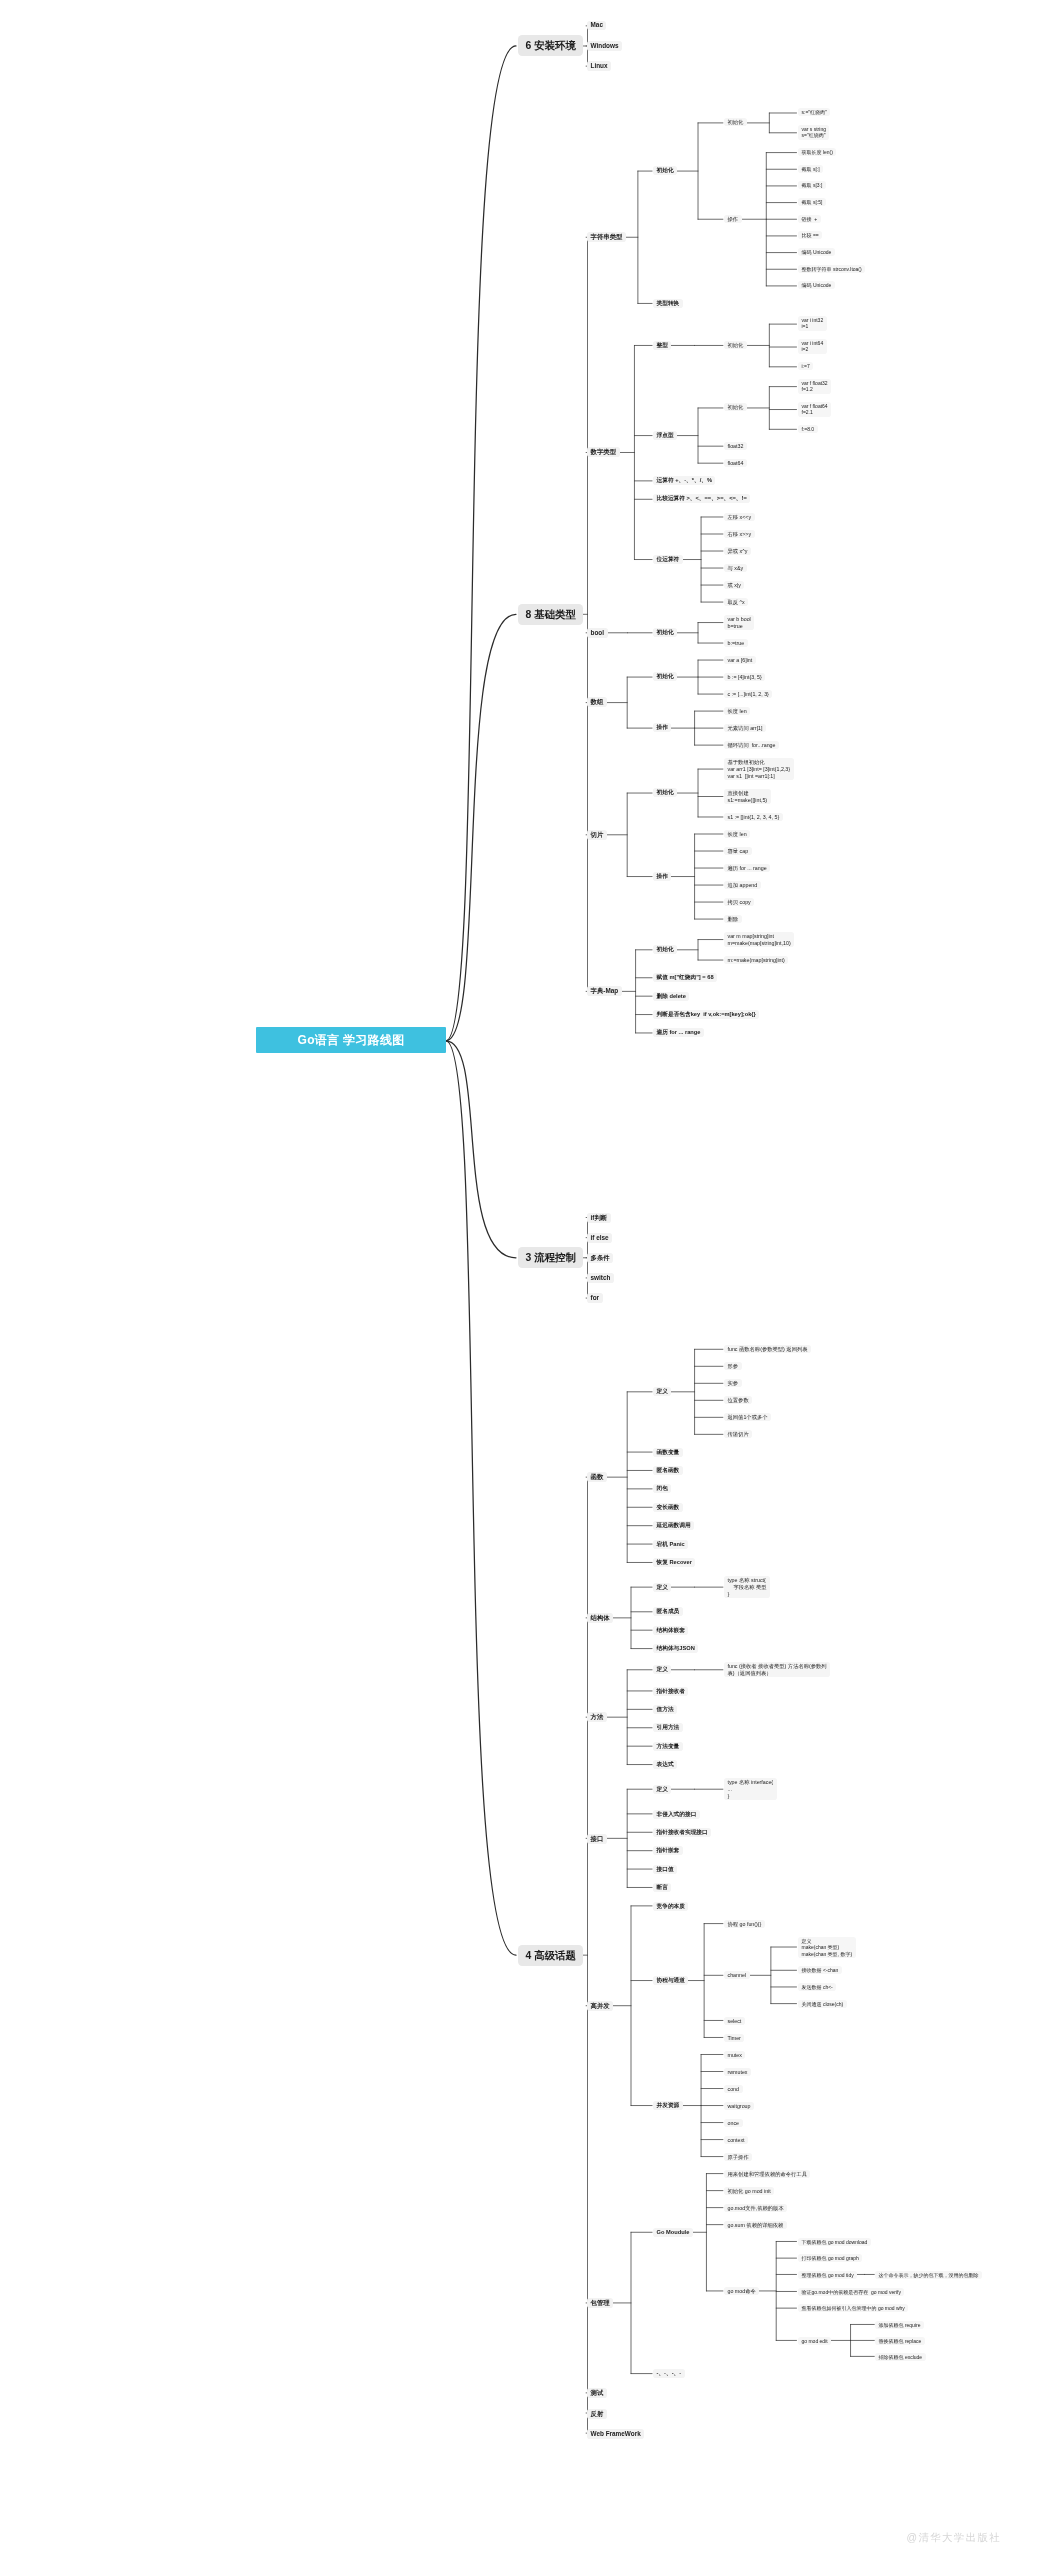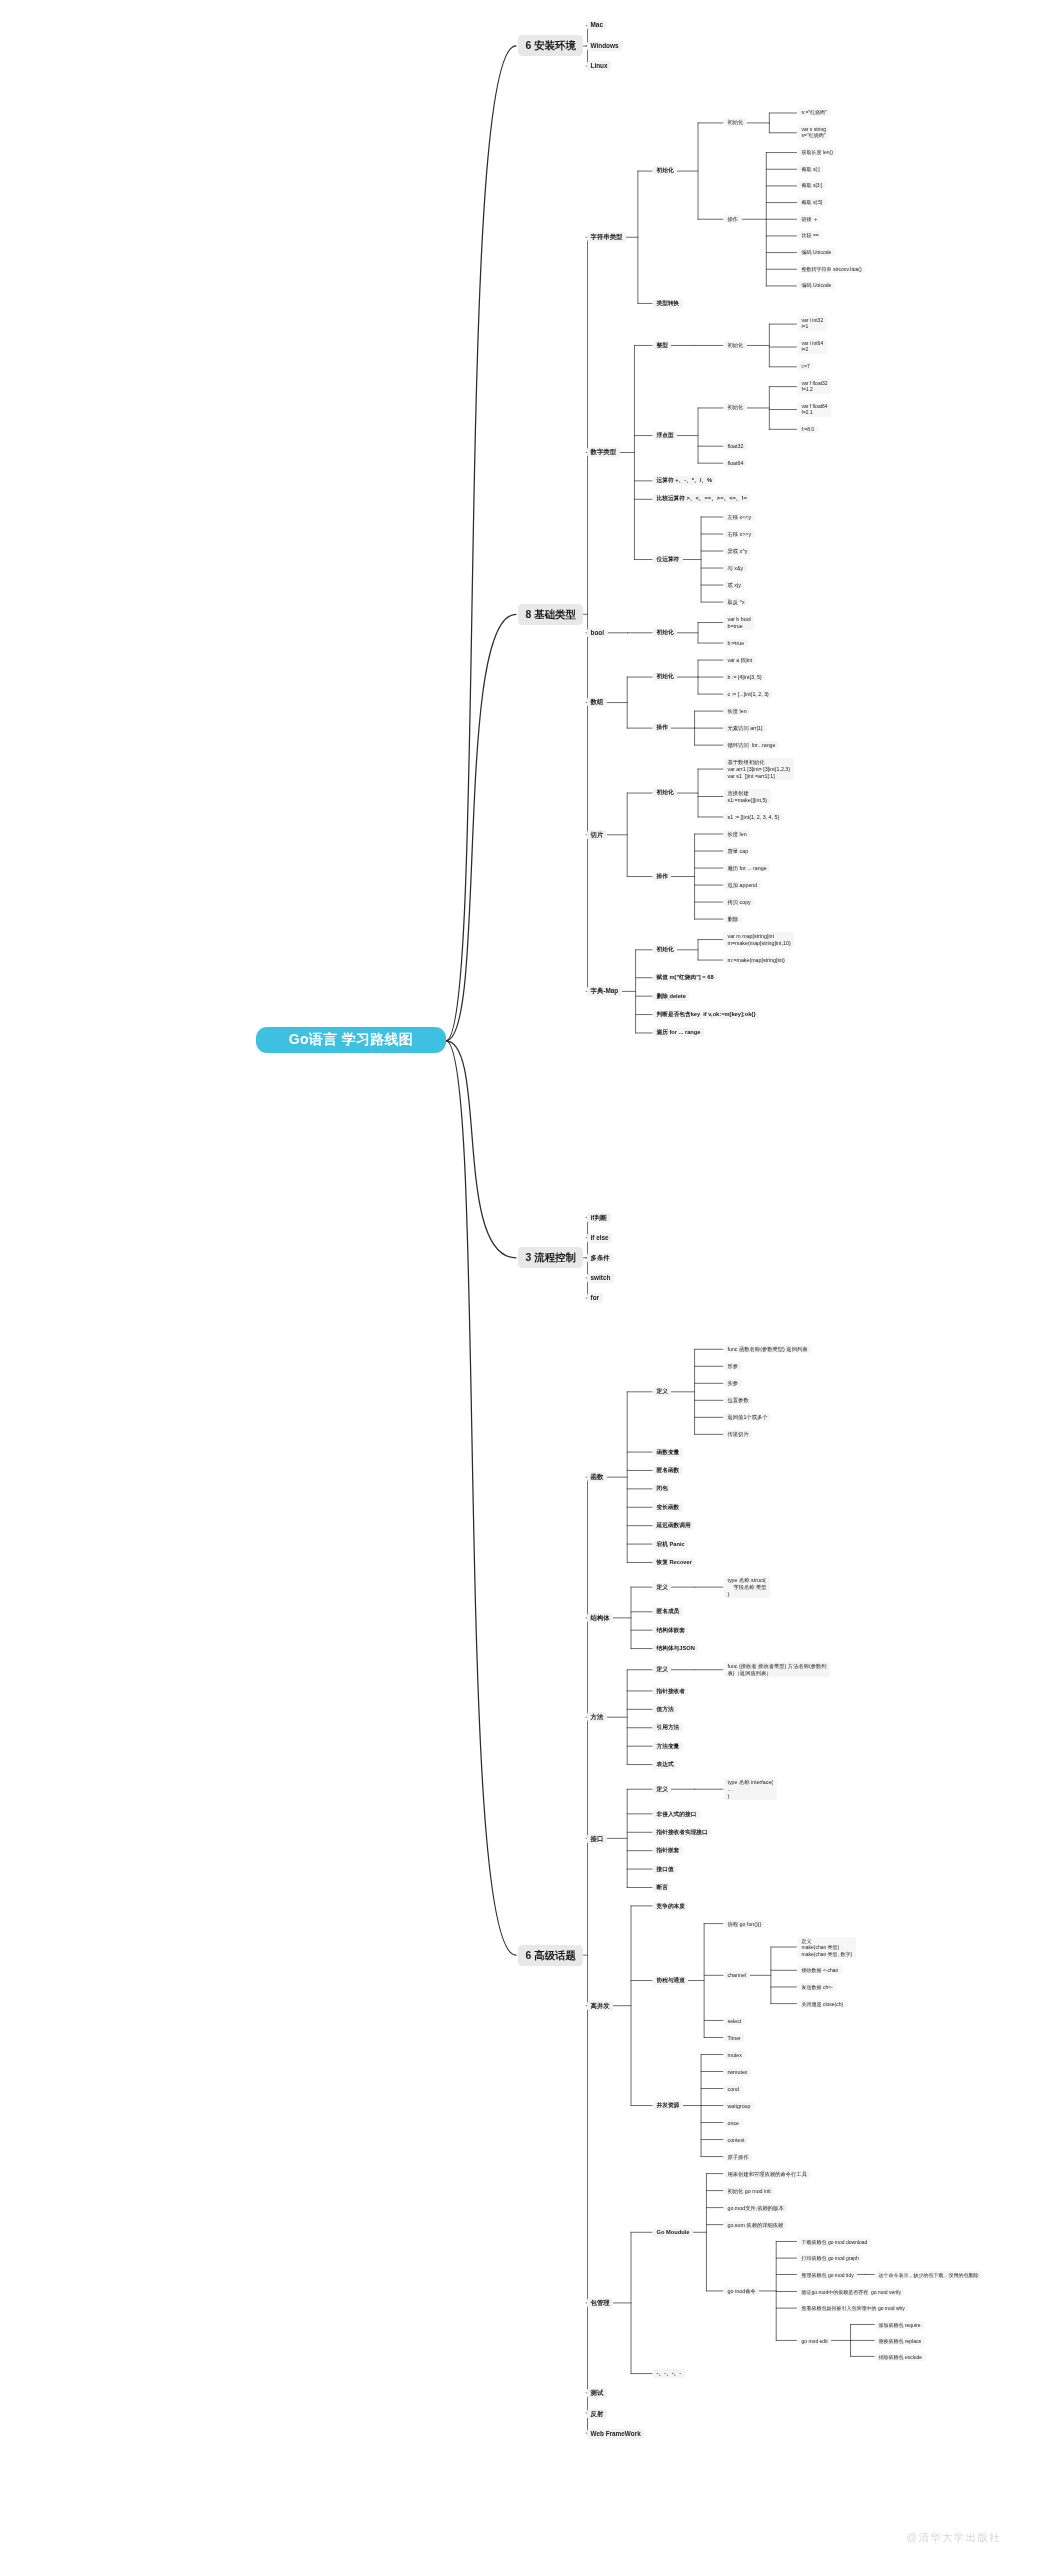--- a/index.html
+++ b/index.html
@@ -69,23 +69,23 @@
     width:100%; text-align:center;
   }
   
   .root-node {
     position: absolute;
     left: 256px;
     top: 1027px;
     width: 190px;
     height: 26.4px;
     background: #3ec1e0;
-    border-radius: 11px;
+    border-radius: 1px;
     color: #ffffff;
-    font-size: 14px;
+    font-size: 12px;
     font-weight: bold;
     display: flex;
     align-items: center;
     justify-content: center;
     letter-spacing: 0.3px;
     z-index: 5;
   }
   
   #links {
     position: absolute; left: 0; top: 0;
@@ -458,21 +458,21 @@
       <div class="node lvl3" style="left: 653px; top: 973px;">赋值 m["红烧肉"] = 68</div>
       <div class="node lvl3" style="left: 653px; top: 992px;">删除 delete</div>
       <div class="node lvl3" style="left: 653px; top: 1010px;">判断是否包含key  if v,ok:=m[key];ok{}</div>
       <div class="node lvl3" style="left: 653px; top: 1028px;">遍历 for ... range</div>
       <div class="node lvl1" style="left: 518px; top: 1247px;">3 流程控制</div>
       <div class="node lvl2" style="left: 587px; top: 1213px;">if判断</div>
       <div class="node lvl2" style="left: 587px; top: 1233px;">if else</div>
       <div class="node lvl2" style="left: 587px; top: 1253px;">多条件</div>
       <div class="node lvl2" style="left: 587px; top: 1273px;">switch</div>
       <div class="node lvl2" style="left: 587px; top: 1293px;">for</div>
-      <div class="node lvl1" style="left: 518px; top: 1945px;">6 高级话题</div>
+      <div class="node lvl1" style="left: 518px; top: 1945px;">4 高级话题</div>
       <div class="node lvl2" style="left: 587px; top: 1472px;">函数</div>
       <div class="node lvl3" style="left: 653px; top: 1387px;">定义</div>
       <div class="node lvl4" style="left: 724px; top: 1345px;">func 函数名称(参数类型) 返回列表</div>
       <div class="node lvl4" style="left: 724px; top: 1362px;">形参</div>
       <div class="node lvl4" style="left: 724px; top: 1379px;">实参</div>
       <div class="node lvl4" style="left: 724px; top: 1396px;">位置参数</div>
       <div class="node lvl4" style="left: 724px; top: 1413px;">返回值1个或多个</div>
       <div class="node lvl4" style="left: 724px; top: 1430px;">传递切片</div>
       <div class="node lvl3" style="left: 653px; top: 1448px;">函数变量</div>
       <div class="node lvl3" style="left: 653px; top: 1466px;">匿名函数</div>

